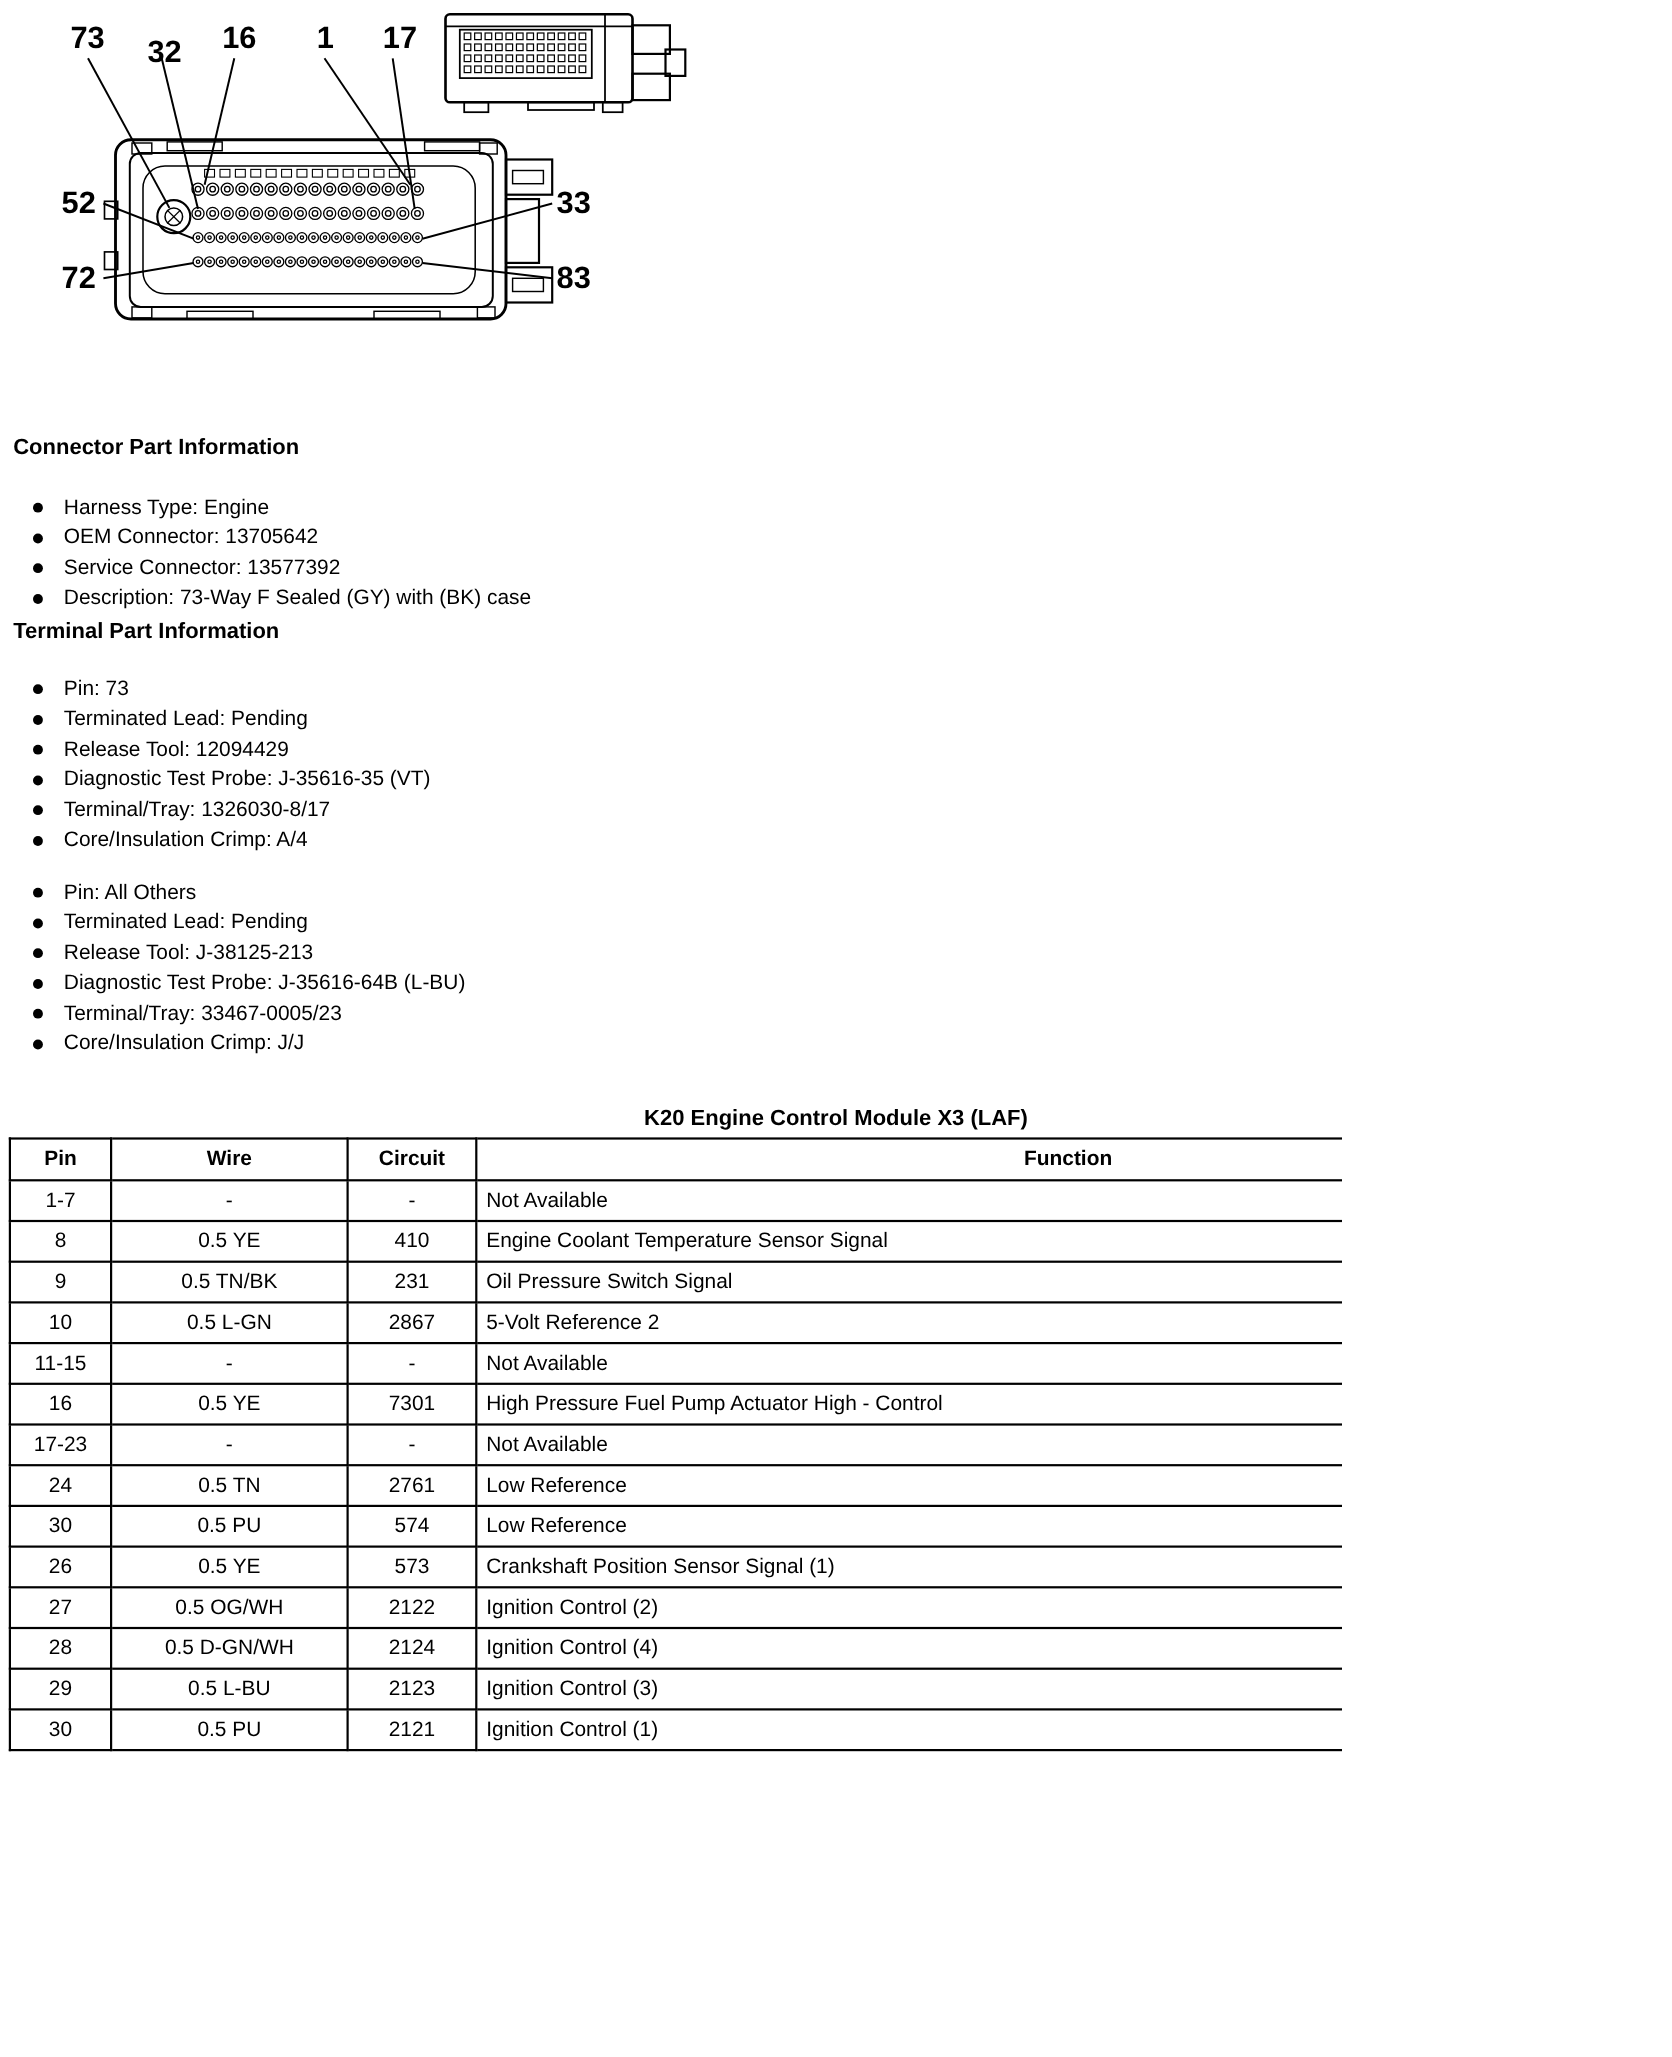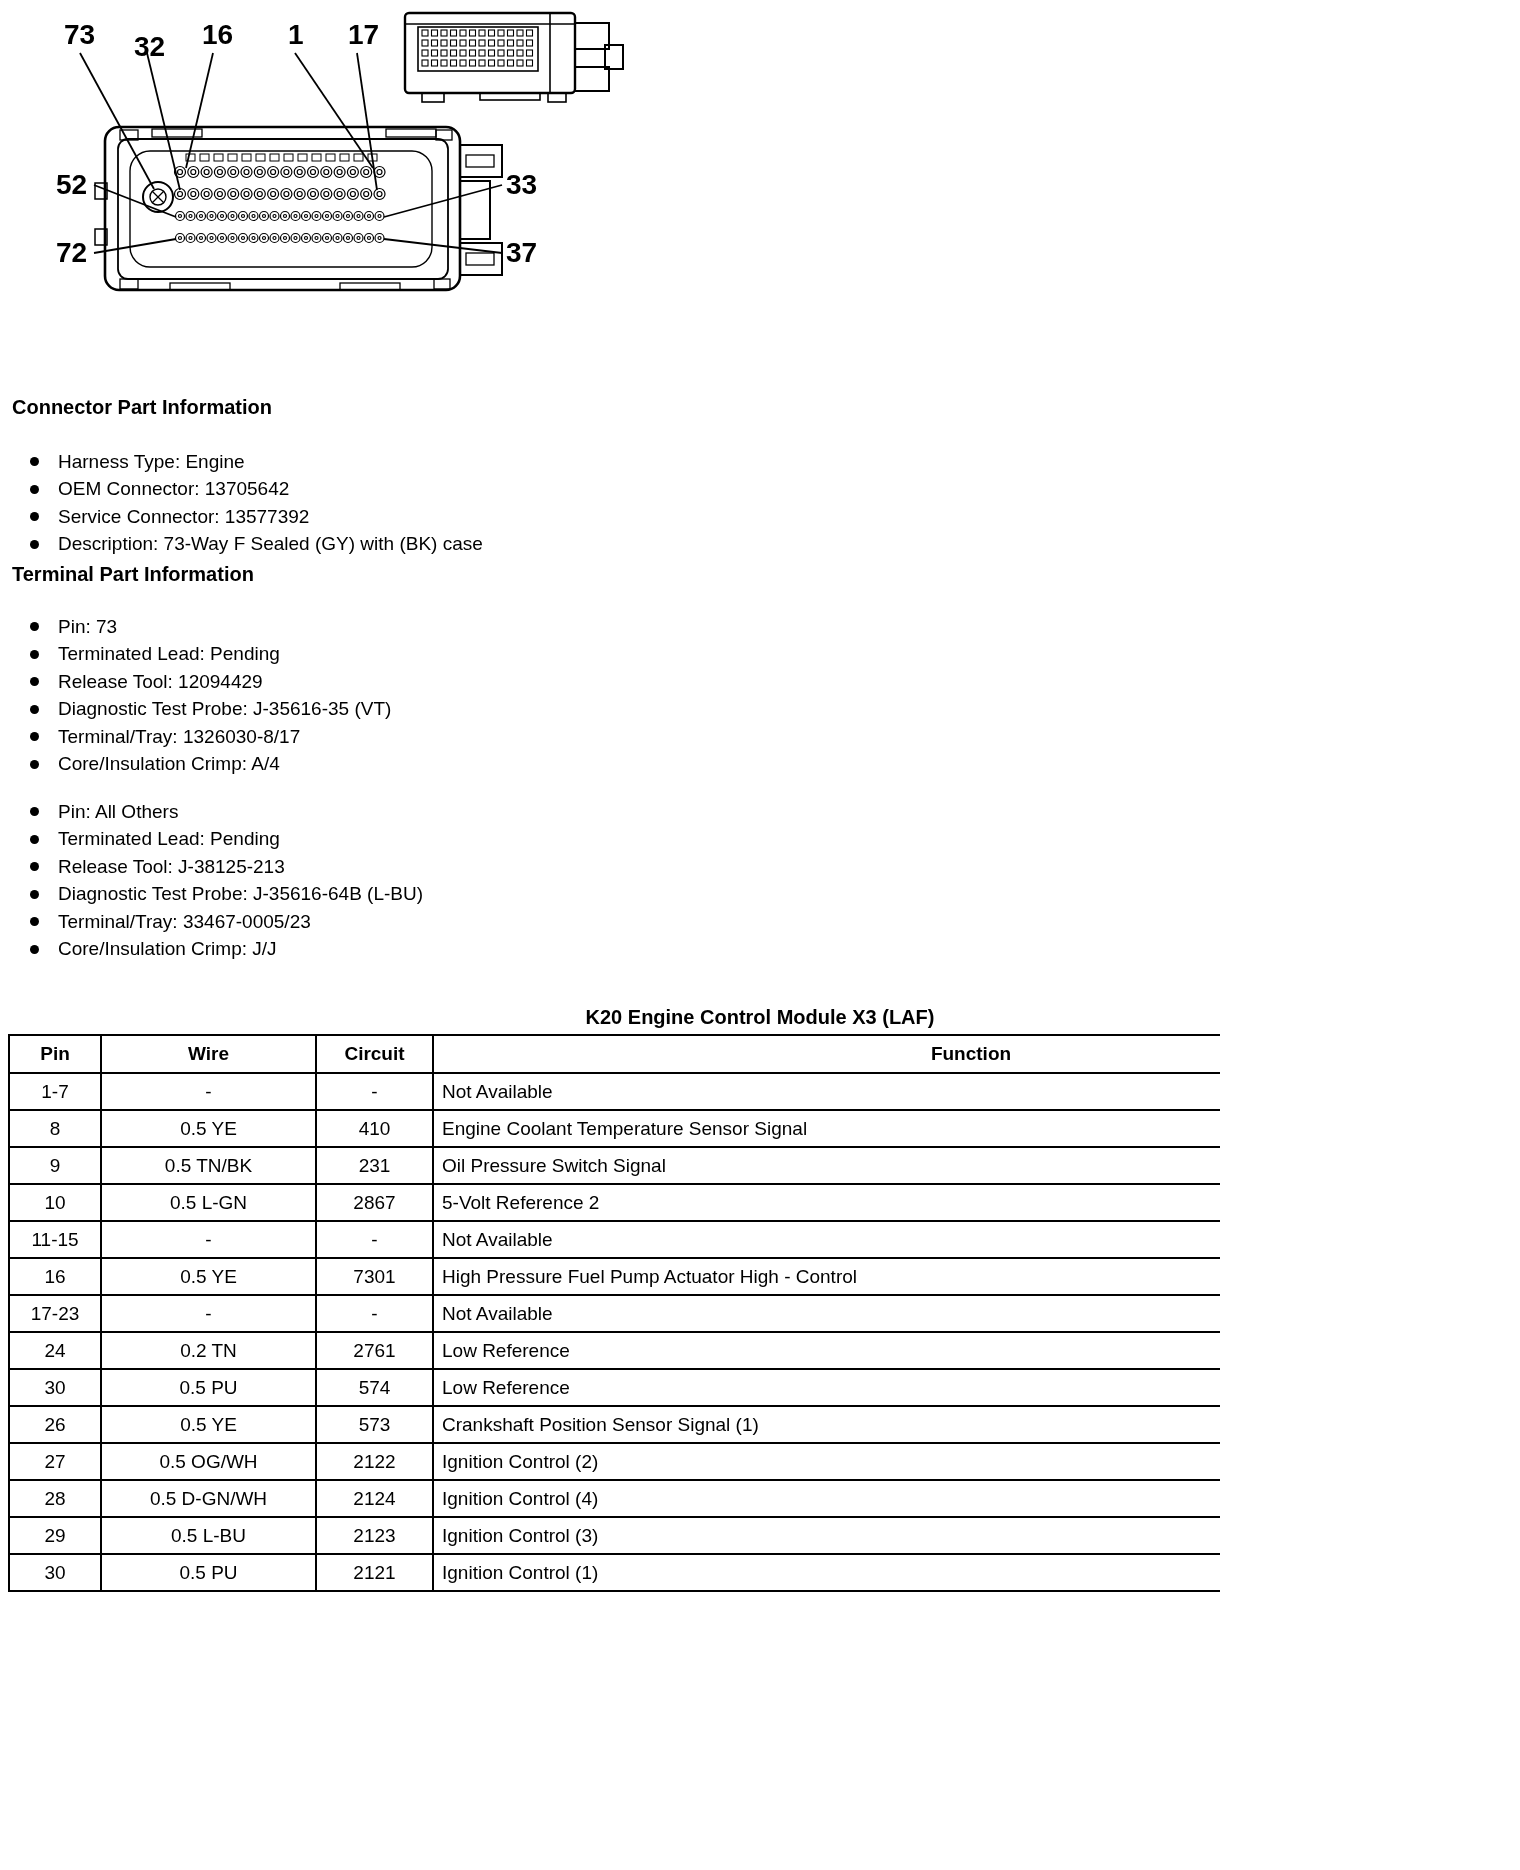--- a/index.html
+++ b/index.html
@@ -334,21 +334,21 @@
     </svg>
 
     <div class="callout" style="left:14px;  top:16px;">73</div>
     <div class="callout" style="left:84px;  top:28px;">32</div>
     <div class="callout" style="left:152px; top:16px;">16</div>
     <div class="callout" style="left:238px; top:16px;">1</div>
     <div class="callout" style="left:298px; top:16px;">17</div>
     <div class="callout" style="left:6px;   top:166px;">52</div>
     <div class="callout" style="left:6px;   top:234px;">72</div>
     <div class="callout" style="left:456px; top:166px;">33</div>
-    <div class="callout" style="left:456px; top:234px;">37</div>
+    <div class="callout" style="left:456px; top:234px;">83</div>
   </div>
 
   <h3 class="section-heading" style="top:396px;">Connector Part Information</h3>
   <ul id="connector-list" class="bullet-list" style="top:448px;">
       <li>
         <span class="dot"></span>
         <span class="li-text">Harness Type: Engine</span>
       </li>
       <li>
         <span class="dot"></span>
@@ -472,21 +472,21 @@
           <td class="col3">High Pressure Fuel Pump Actuator High - Control</td>
         </tr>
         <tr>
           <td class="col0">17-23</td>
           <td class="col1">-</td>
           <td class="col2">-</td>
           <td class="col3">Not Available</td>
         </tr>
         <tr>
           <td class="col0">24</td>
-          <td class="col1">0.2 TN</td>
+          <td class="col1">0.5 TN</td>
           <td class="col2">2761</td>
           <td class="col3">Low Reference</td>
         </tr>
         <tr>
           <td class="col0">30</td>
           <td class="col1">0.5 PU</td>
           <td class="col2">574</td>
           <td class="col3">Low Reference</td>
         </tr>
         <tr>

